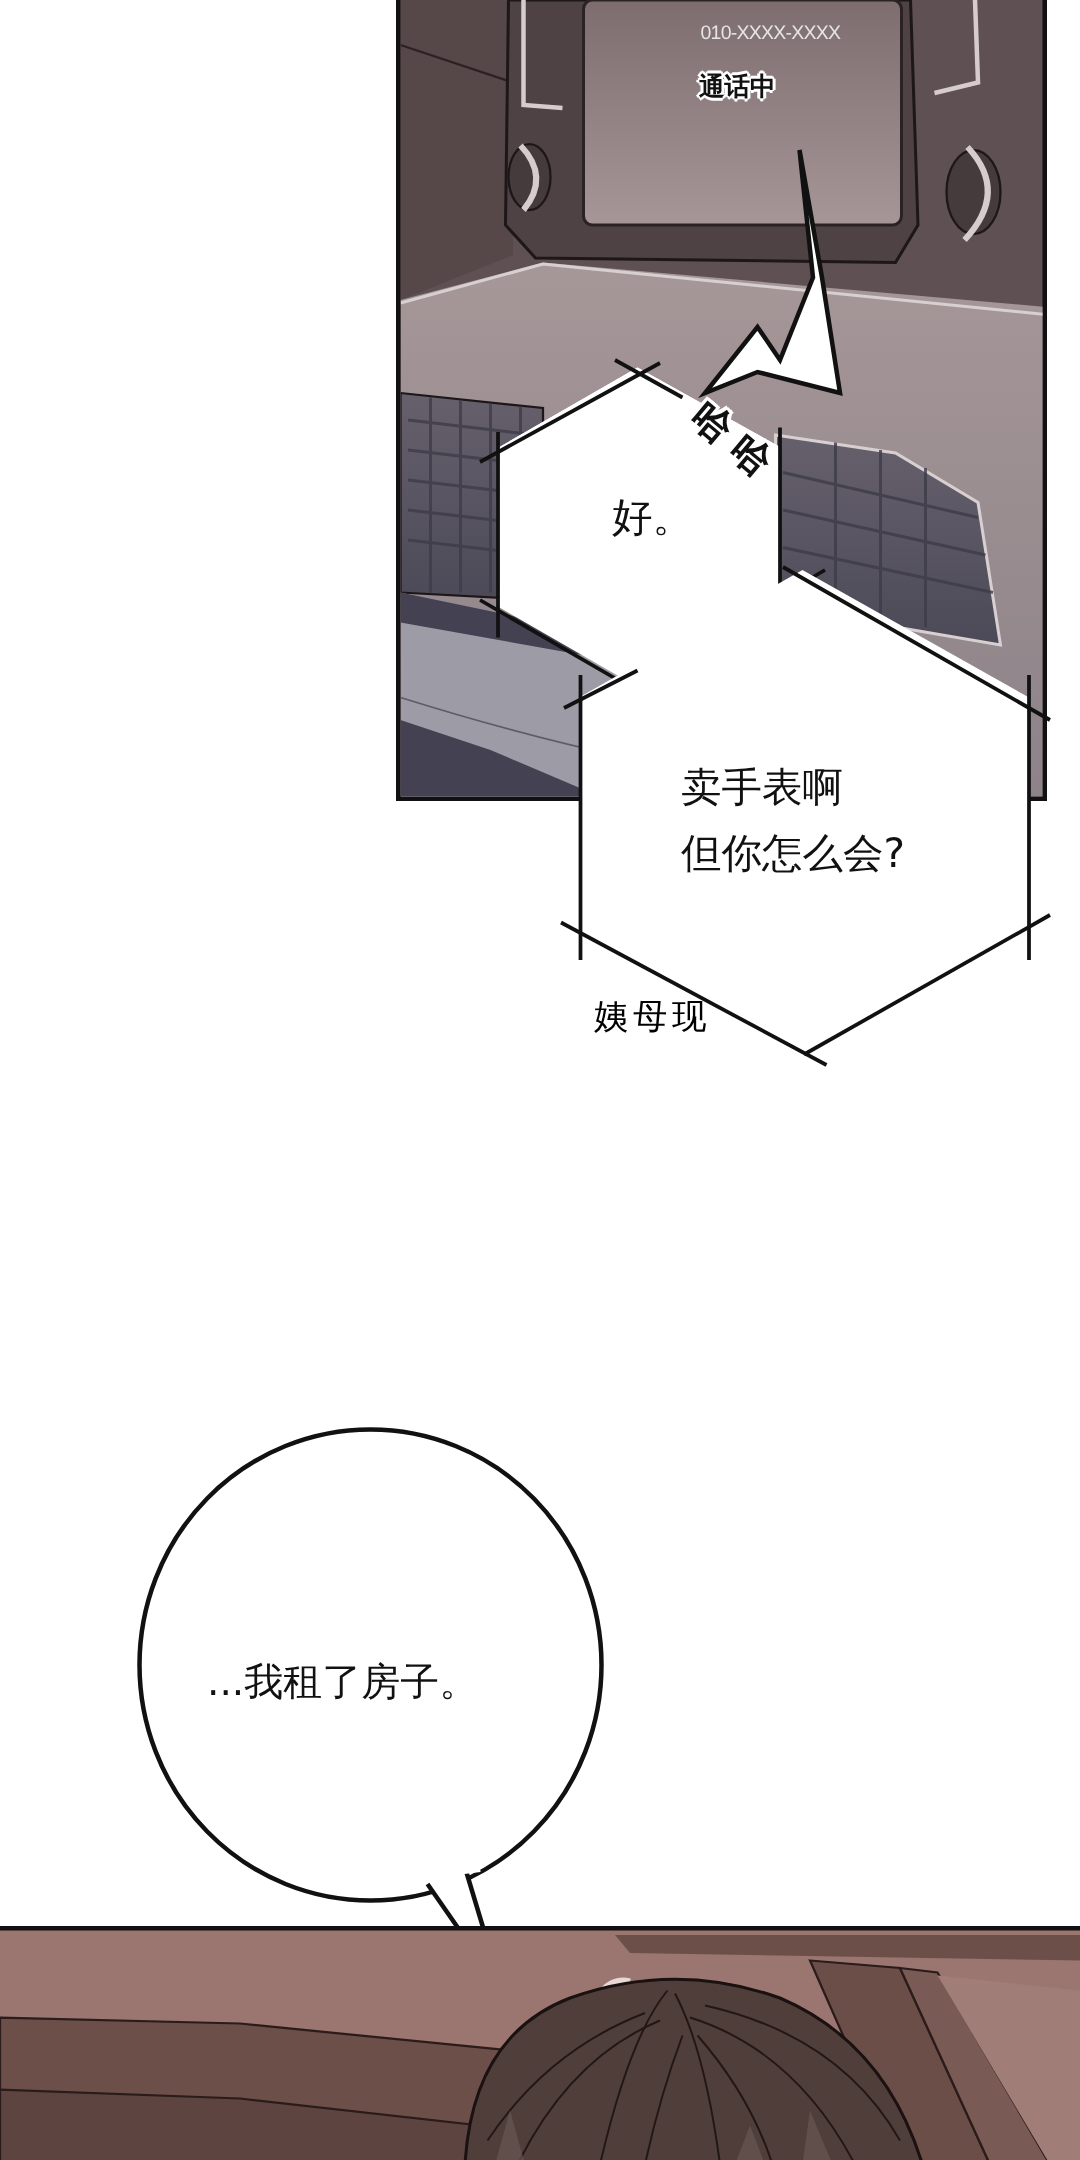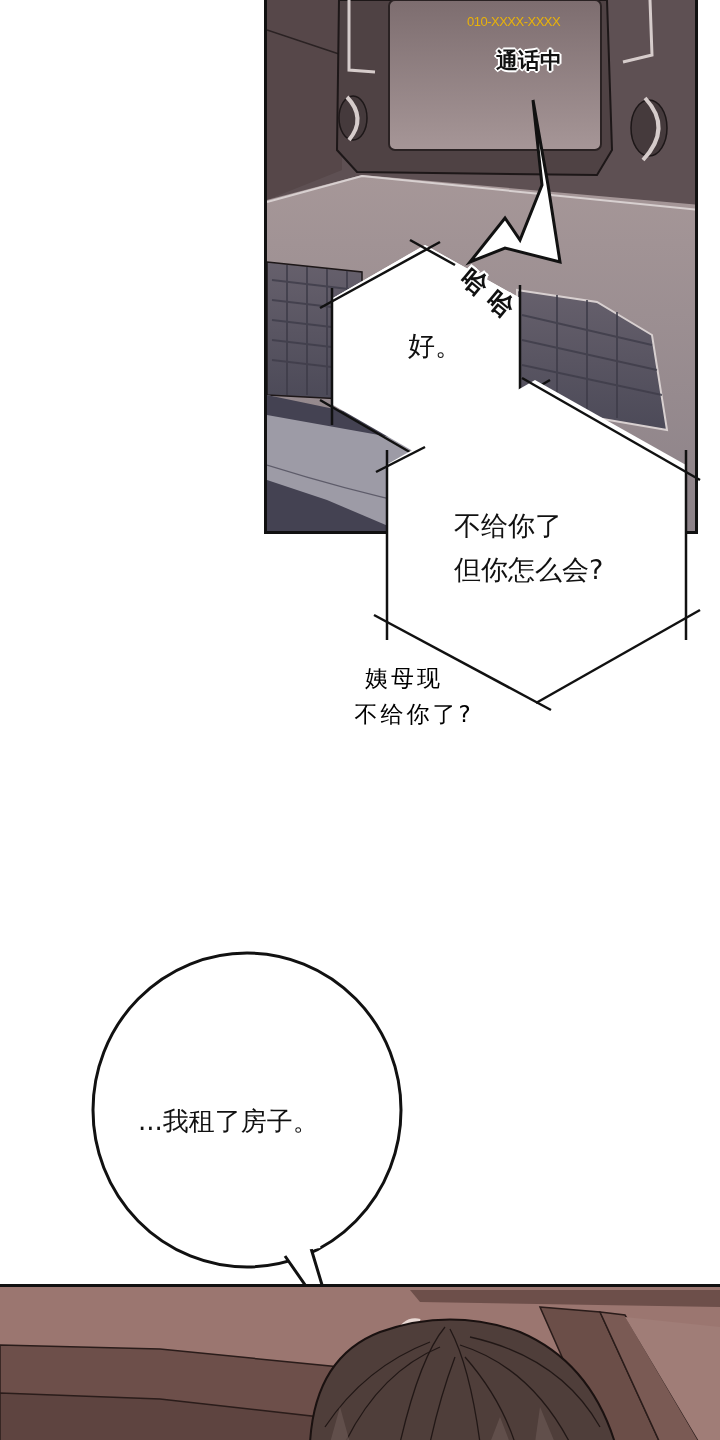--- a/index.html
+++ b/index.html
@@ -1,23 +1,23 @@
 <!DOCTYPE html>
 <html><head>
 <meta charset="utf-8">
 <style>
   html, body { margin:0; padding:0; background:#ffffff; }
   body { width:720px; height:1440px; position:relative; overflow:hidden;
          font-family:"DejaVu Sans", "Liberation Sans", sans-serif; }
   .abs { position:absolute; }
   svg { position:absolute; left:0; top:0; }
   .txt { position:absolute; color:#111; font-weight:normal; white-space:nowrap; }
-  .phone-num { color:#eab308; font-family:"Liberation Sans Narrow","Liberation Sans",sans-serif; font-size:13px; letter-spacing:-0.5px; }
-  .status { color:#111; font-size:22px; font-weight:bold;
-            text-shadow: -2px 0 #fff, 2px 0 #fff, 0 -2px #fff, 0 2px #fff, -1px -1px #fff, 1px 1px #fff, -1px 1px #fff, 1px -1px #fff; margin-left: 30px; }
+  .phone-num { color:#e5e5e5; font-family:"Liberation Sans Narrow","Liberation Sans",sans-serif; font-size:13px; letter-spacing:-0.5px; }
+  .status { color:#111; font-size:17px; font-weight:bold;
+            text-shadow: -2px 0 #fff, 2px 0 #fff, 0 -2px #fff, 0 2px #fff, -1px -1px #fff, 1px 1px #fff, -1px 1px #fff, 1px -1px #fff; }
   .sfx { font-size:26px; font-weight:bold; color:#111; transform-origin:left top;
          text-shadow: -2px 0 #fff, 2px 0 #fff, 0 -2px #fff, 0 2px #fff, -2px -2px #fff, 2px 2px #fff, -2px 2px #fff, 2px -2px #fff; }
   .dlg { font-size:27px; line-height:44px; }
   .narr { font-size:23px; line-height:36px; text-align:center; letter-spacing:3px; }
 </style>
 </head>
 <body>
 
 <div class="abs" style="left:264px; top:0; width:434px; height:534px; overflow:hidden; background:#5e5053; border:3px solid #111; border-top:none; box-sizing:border-box;">
   <svg width="434" height="534">
@@ -113,26 +113,25 @@
   </g>
 
   <path d="M247,1110 m-154,0 a154,157 0 1,0 308,0 a154,157 0 1,0 -308,0" fill="#ffffff" stroke="#111" stroke-width="3"></path>
   <path d="M285,1256 L335,1328 L310,1245" fill="#ffffff" stroke="#111" stroke-width="3" stroke-linejoin="miter"></path>
   <path d="M280,1250 L320,1245" stroke="#ffffff" stroke-width="6"></path>
 </svg>
 
 <div class="txt sfx" style="left:476px; top:260px; transform:rotate(40deg); letter-spacing:8px;">哈哈</div>
 
 <div class="txt dlg" style="left:408px; top:324px;">好。</div>
-<div class="txt dlg" style="left:454px; top:504px;">不给你了</div>
+<div class="txt dlg" style="left:454px; top:504px;">卖手表啊</div>
 <div class="txt dlg" style="left:454px; top:548px;">但你怎么会?</div>
 
-<div class="abs" style="left:309px; top:660px; width:240px;">
+<div class="abs" style="left:340px; top:660px; width:240px;">
   <div class="narr" style="padding-right:50px;">姨母现</div>
-  <div class="narr" style="padding-right:30px;">不给你了?</div>
 </div>
 
 <div class="txt" style="left:138px; top:1092px; font-size:26px;margin-top:12px;">...我租了房子。</div>
 
 <div class="abs" style="left:0; top:1284px; width:720px; height:156px; background:#9b7670; border-top:3px solid #111; overflow:hidden;">
   <svg width="720" height="156">
 
     <path d="M0,58 L160,62 L340,80 L340,156 L0,156 Z" fill="#6d4f4a" stroke="#2a1c1a" stroke-width="1.5"></path>
     <path d="M0,106 L160,112 L320,130 L320,156 L0,156 Z" fill="#5e4440" stroke="#2a1c1a" stroke-width="1.5"></path>
 

